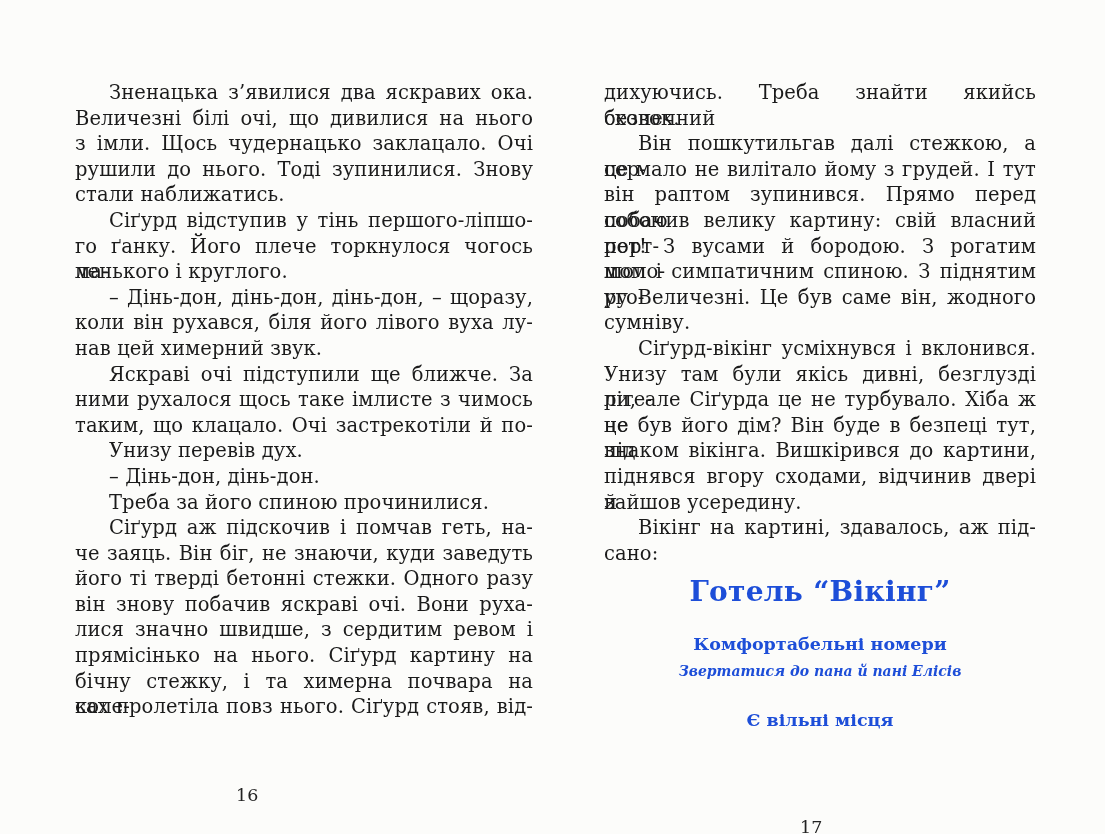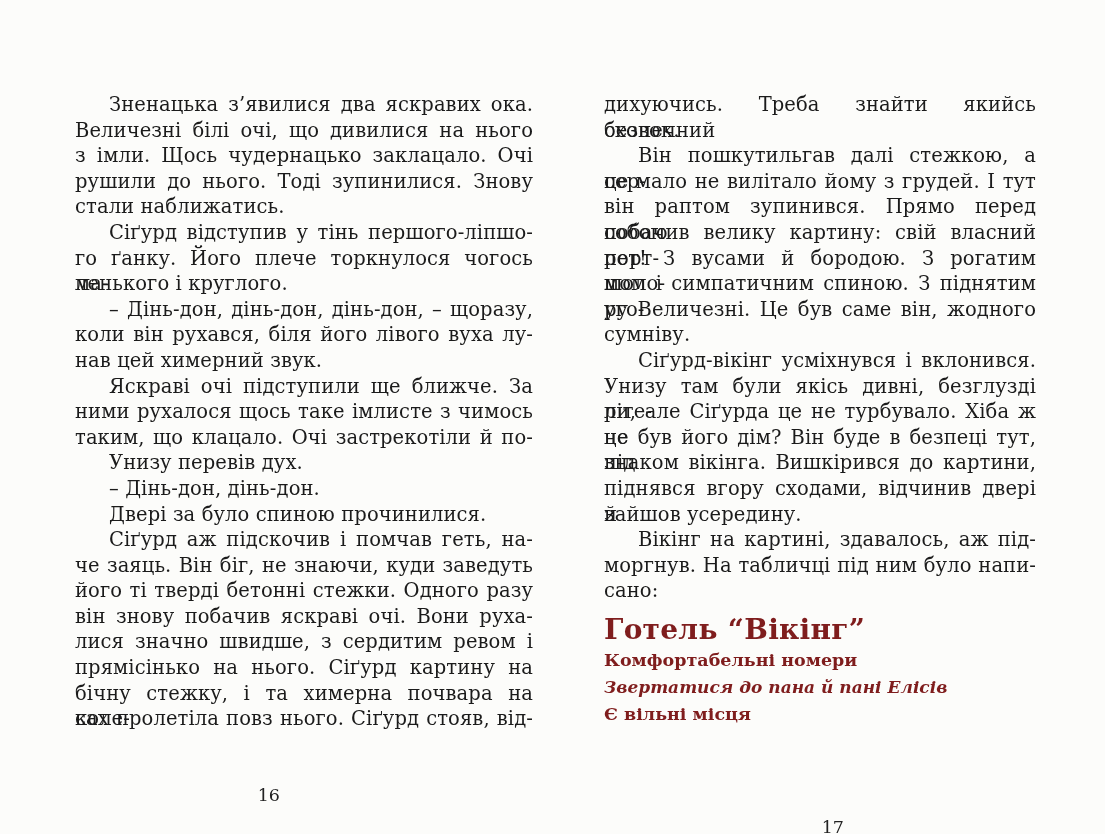--- a/index.html
+++ b/index.html
@@ -5,65 +5,66 @@
   html, body { margin: 0; padding: 0; }
   body {
     width: 1105px; height: 834px;
     position: relative;
     background: #fcfcfa;
     font-family: "DejaVu Serif", serif;
     overflow: hidden;
   }
   .page {
     position: absolute;
-    top: 92px;
+    top: 80px;
   }
   #page-left  { left: 75px;  width: 458px; }
   #page-right { left: 604px; width: 432px; }
   .line {
     font-size: 19.5px;
     line-height: 25.6px;
     height: 25.6px;
     color: #1b1b1b;
     text-align: left;
     letter-spacing: 0.1px;
     white-space: normal;
   }
   .line.j {
     text-align: justify;
     text-align-last: justify;
   }
   .line.ind { text-indent: 34px; }
   .sign {
     margin-top: 9px;
-    text-align: left;
-    color: #7f1d1d;
+    text-align: center;
+    color: #1d4ed8;
   }
   .sign-title {
     font-size: 28px;
     font-weight: bold;
     line-height: 34px;
     letter-spacing: 0.3px;
   }
   .sign-sub {
     font-size: 17.5px;
     font-weight: bold;
     line-height: 27px;
+    margin-top: 22px;
   }
   .sign-contact {
-    font-size: 17px;
+    font-size: 14px;
     font-weight: bold;
     font-style: italic;
     line-height: 27px;
   }
   .pagenum {
     position: absolute;
     top: 785px;
     width: 44px;
-    text-align: right;
+    text-align: left;
     font-size: 17.5px;
     color: #222;
   }
   #pn-left  { left: 236px; }
   #pn-right { left: 800px; margin-top: 32px; }
 </style>
 </head>
 <body>
 
 <div class="page" id="page-left">
@@ -77,21 +78,21 @@
       <div class="line j">го ґанку. Його плече торкнулося чогось ма-</div>
       <div class="line">ленького і круглого.</div>
       <div class="line j ind">– Дінь-дон, дінь-дон, дінь-дон, – щоразу,</div>
       <div class="line j">коли він рухався, біля його лівого вуха лу-</div>
       <div class="line">нав цей химерний звук.</div>
       <div class="line j ind">Яскраві очі підступили ще ближче. За</div>
       <div class="line j">ними рухалося щось таке імлисте з чимось</div>
       <div class="line j">таким, що клацало. Очі застрекотіли й по-</div>
       <div class="line ind">Унизу перевів дух.</div>
       <div class="line ind">– Дінь-дон, дінь-дон.</div>
-      <div class="line ind">Двері за було спиною прочинилися.</div>
+      <div class="line ind">Треба за його спиною прочинилися.</div>
       <div class="line j ind">Сіґурд аж підскочив і помчав геть, на-</div>
       <div class="line j">че заяць. Він біг, не знаючи, куди заведуть</div>
       <div class="line j">його ті тверді бетонні стежки. Одного разу</div>
       <div class="line j">він знову побачив яскраві очі. Вони руха-</div>
       <div class="line j">лися значно швидше, з сердитим ревом і</div>
       <div class="line j">прямісінько на нього. Сіґурд картину на</div>
       <div class="line j">бічну стежку, і та химерна почвара на коле-</div>
       <div class="line j">сах пролетіла повз нього. Сіґурд стояв, від-</div>
     </div>
 </div>
@@ -109,21 +110,20 @@
       <div class="line j">ру Величезні. Це був саме він, жодного</div>
       <div class="line">сумніву.</div>
       <div class="line j ind">Сіґурд-вікінг усміхнувся і вклонився.</div>
       <div class="line j">Унизу там були якісь дивні, безглузді літе-</div>
       <div class="line j">ри, але Сіґурда це не турбувало. Хіба ж це</div>
       <div class="line j">не був його дім? Він буде в безпеці тут, під</div>
       <div class="line j">знаком вікінга. Вишкірився до картини,</div>
       <div class="line j">піднявся вгору сходами, відчинив двері й</div>
       <div class="line">зайшов усередину.</div>
       <div class="line j ind">Вікінг на картині, здавалось, аж під-</div>
-      <div class="line j">моргнув. На табличці під ним було напи-</div>
       <div class="line">сано:</div>
     </div>
   <div class="sign">
     <div class="sign-title">Готель “Вікінг”</div>
     <div class="sign-sub">Комфортабельні номери</div>
     <div class="sign-contact">Звертатися до пана й пані Елісів</div>
     <div class="sign-sub">Є вільні місця</div>
   </div>
 </div>
 

